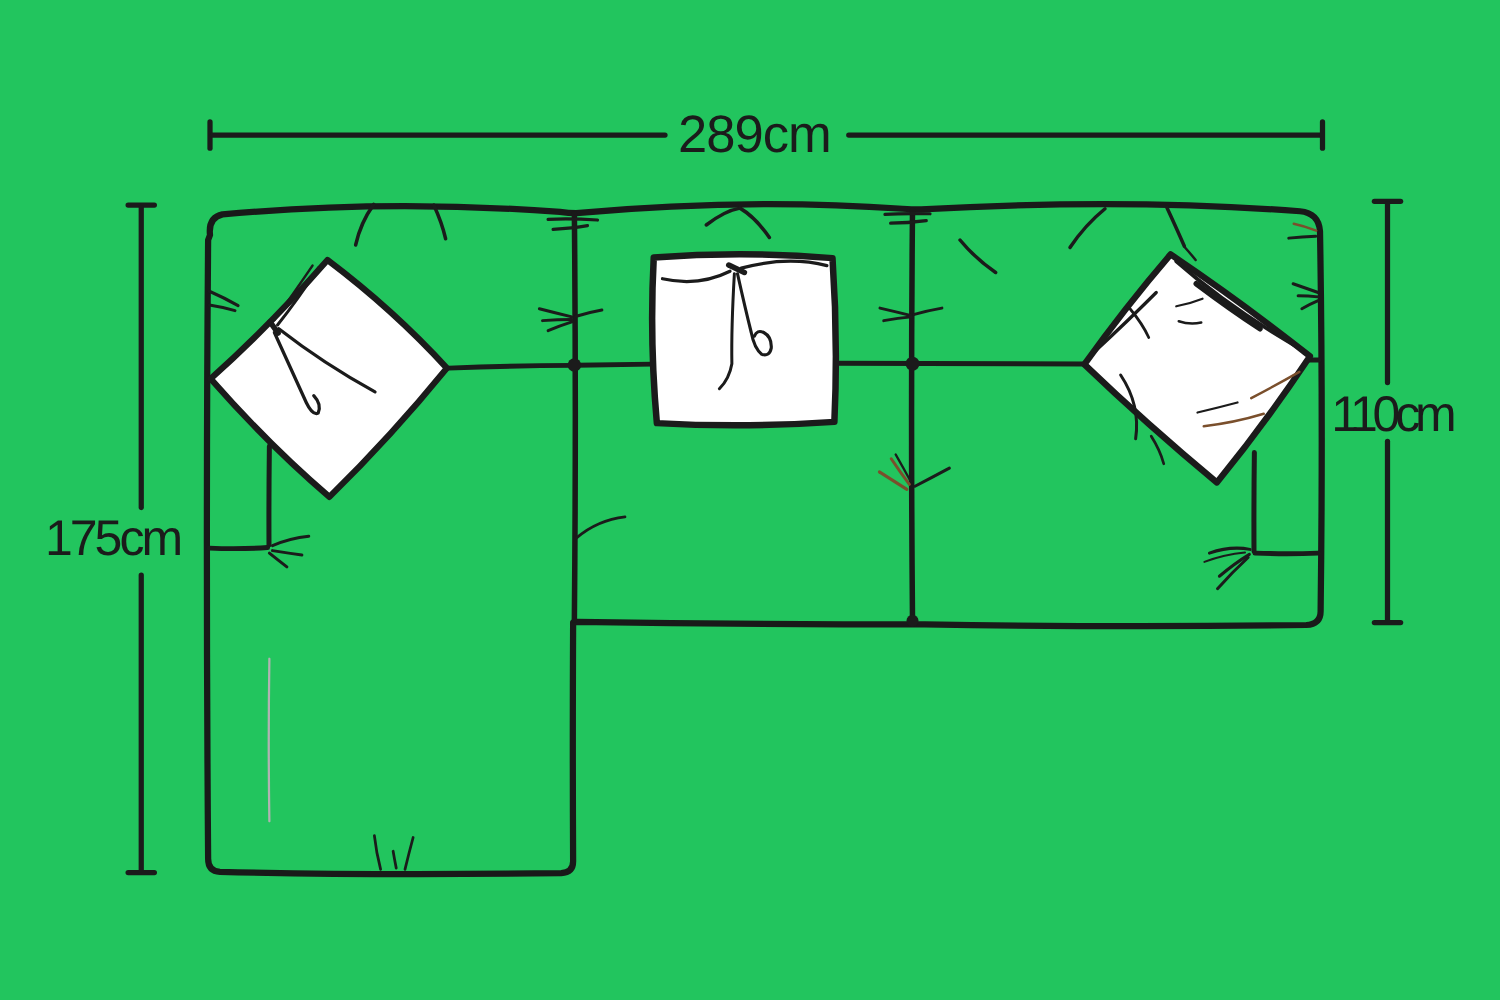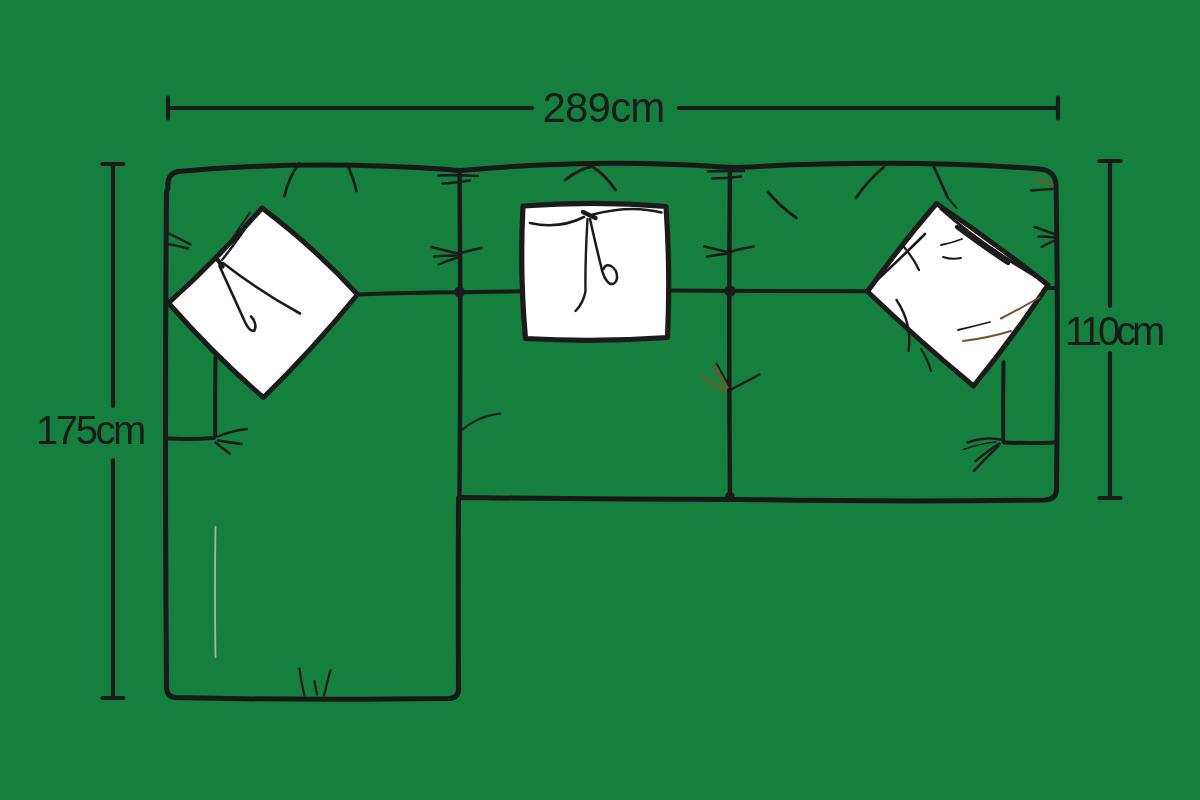--- a/index.html
+++ b/index.html
@@ -1,16 +1,16 @@
 <!DOCTYPE html>
 <html><head>
 <meta charset="utf-8">
 <style>
   html,body{margin:0;padding:0;background:#ffffff;}
-  .wrap{width:1200px;height:800px;position:relative;background:#15803d;overflow:hidden;}
+  .wrap{width:1200px;height:800px;position:relative;background:#22c55e;overflow:hidden;}
   svg{display:block;}
   text{font-family:"Liberation Sans",sans-serif;fill:#1b1b1b;}
 </style>
 </head>
 <body>
 <div class="wrap">
 <svg width="1200" height="800" viewBox="0 0 1200 800" fill="none" stroke-linecap="round" stroke-linejoin="round">
 
 <g stroke="#1b1b1b" stroke-width="4.2">
   <path d="M168 97.5 V118.5"></path>

